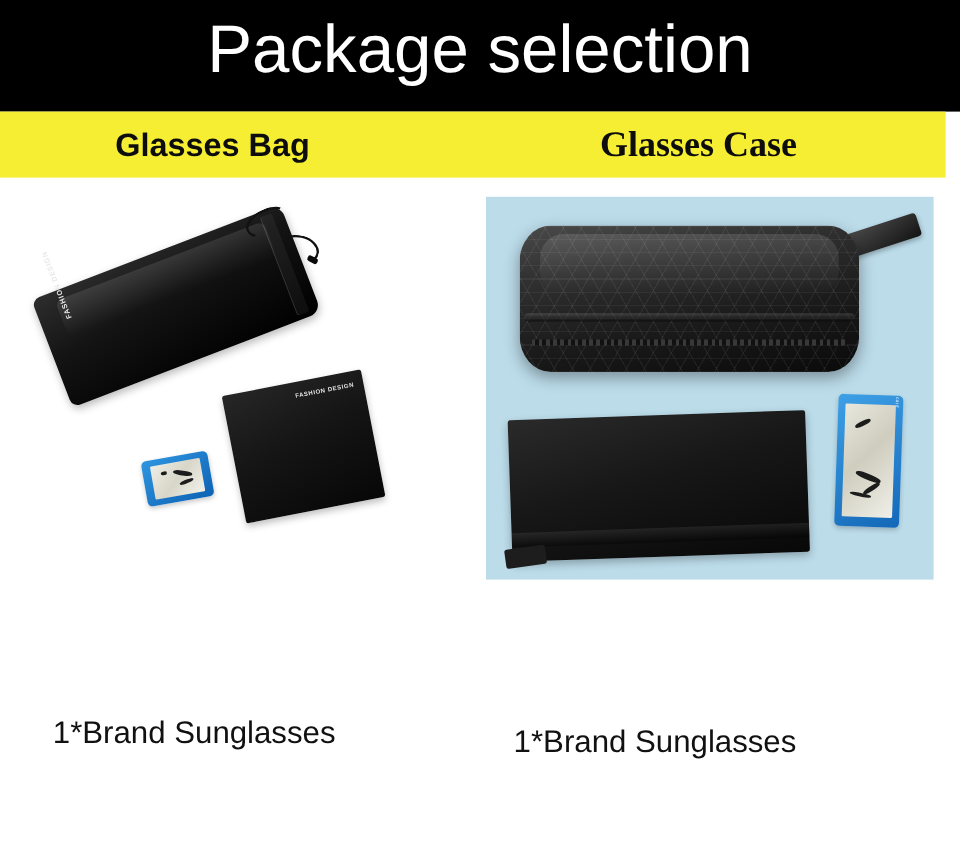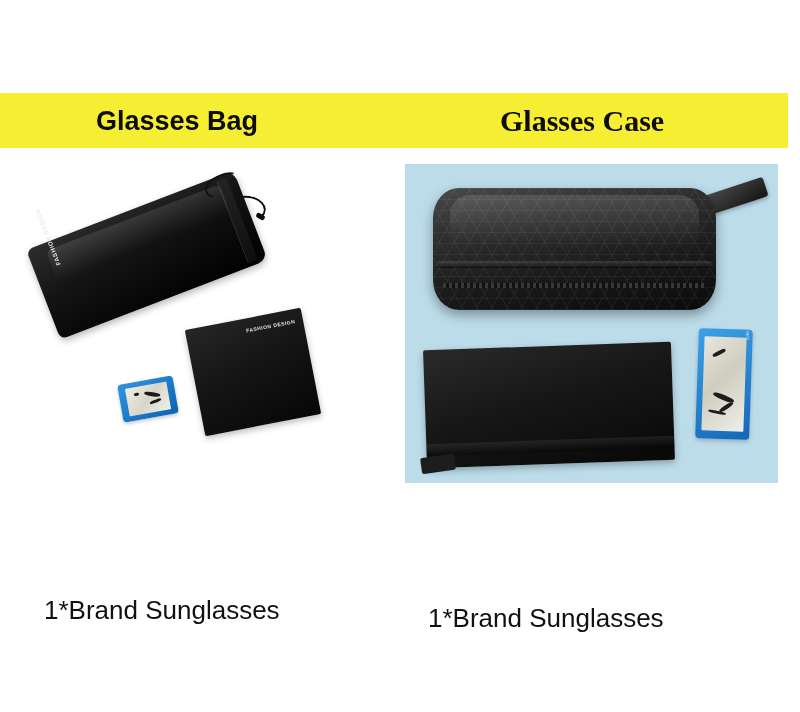--- a/index.html
+++ b/index.html
@@ -306,20 +306,23 @@
   }
   .spec-left  { left: 44px;  top: 500px; }
   .spec-right { left: 428px; top: 508px; }
   .spec-list .spec-item { display: block; }
 </style>
 </head>
 <body>
 
 <div class="page">
 
+  <div class="title-bar">
+    <div class="title-text">Package selection</div>
+  </div>
 
   <div class="yellow-band"></div>
   <div class="band-label right">Glasses Case</div>
   <div class="band-label left">Glasses Bag</div>
 
   <div class="photo photo-left">
 
     <div class="pouch">
       <div class="pouch-sheen"></div>
       <div class="pouch-hem"></div>

